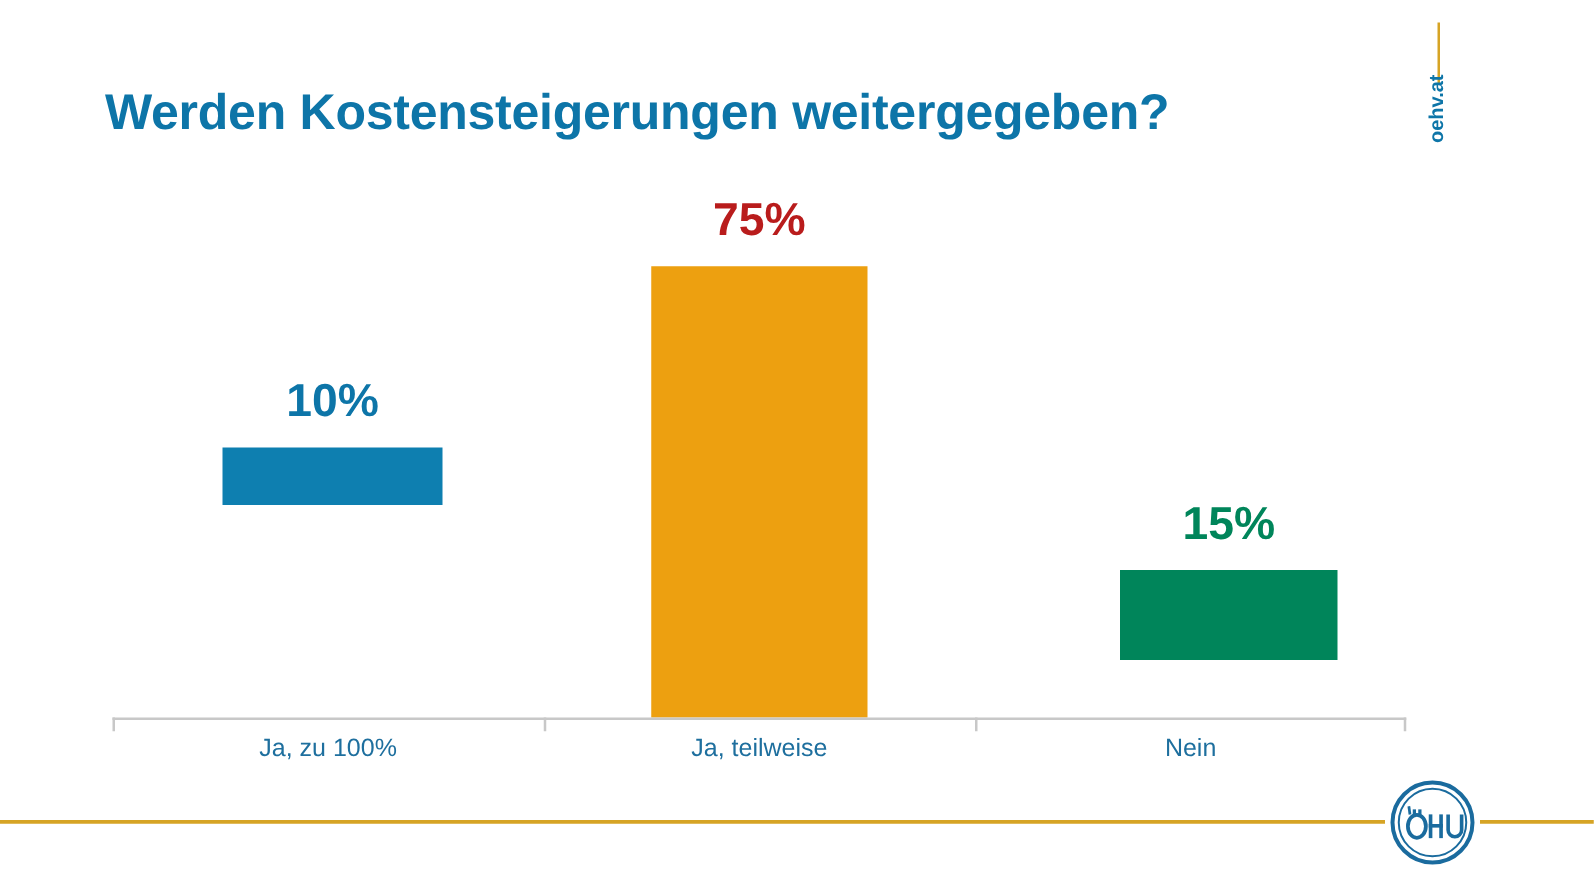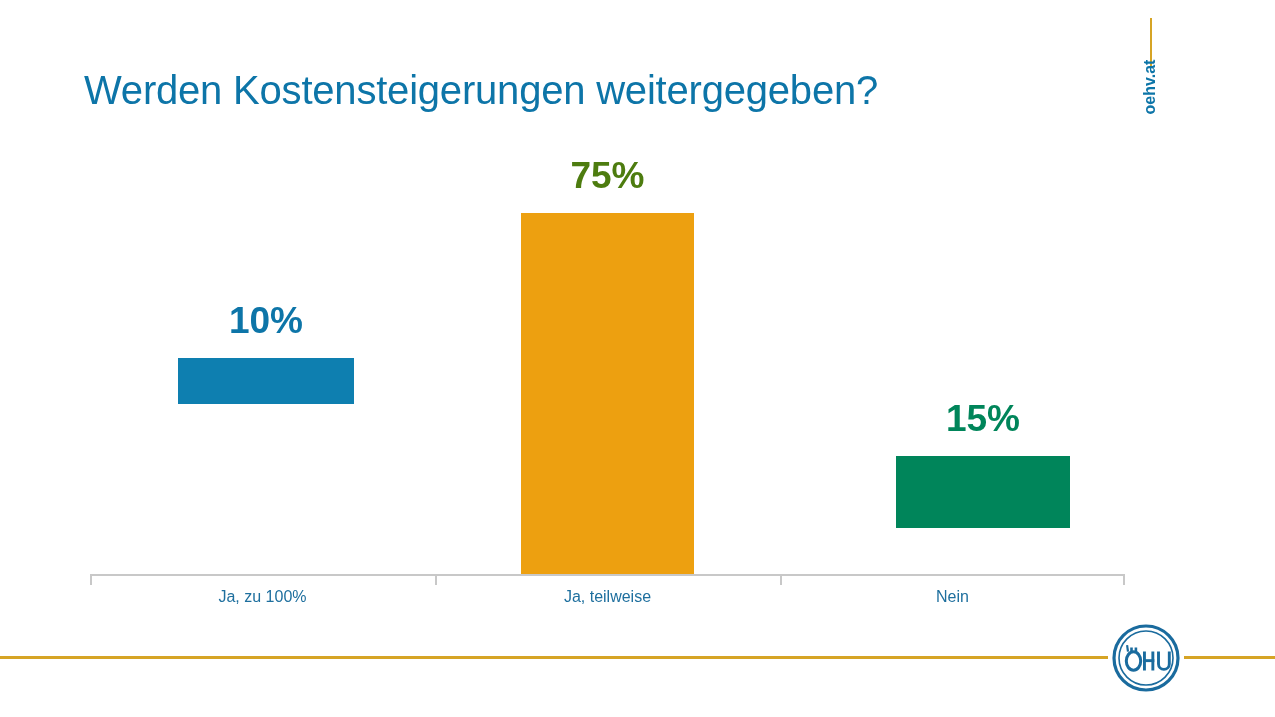--- a/index.html
+++ b/index.html
@@ -24,21 +24,21 @@
     background: #ffffff;
   }
 
   
   #slide-title {
     position: absolute;
     left: 84px;
     top: 68px;
     width: 1030px;
     font-size: 40px;
-    font-weight: normal;
+    font-weight: bold;
     color: #0d75a8;
     letter-spacing: -0.2px;
     white-space: nowrap;
   }
 
   
   #brand-mark {
     position: absolute;
     left: 1130px;
     top: 18px;
@@ -95,21 +95,21 @@
     text-align: center;
     font-size: 37px;
     font-weight: bold;
     white-space: nowrap;
   }
 
   .cat-label {
     position: absolute;
     top: 588px;
     text-align: center;
-    font-size: 16px;
+    font-size: 20px;
     color: #1e6f9e;
     white-space: nowrap;
   }
 
   
   #axis-line {
     position: absolute;
     left: 90px;
     top: 574px;
     width: 1035px;
@@ -156,21 +156,21 @@
 
   <div id="chart-area">
 
     <div class="bar-group" style="left:178px; top:0; width:176px; height:404px;">
       <div class="bar-rect" style="height:46px; background:#0e7fb0;"></div>
       <div class="bar-value" style="bottom:62px; color:#0d75a8;">10%</div>
     </div>
 
     <div class="bar-group" style="left:521px; top:0; width:173px; height:574px;">
       <div class="bar-rect" style="height:361px; background:#eda010;"></div>
-      <div class="bar-value" style="bottom:377px; color:#4d7c0f;">75%</div>
+      <div class="bar-value" style="bottom:377px; color:#b91c1c;">75%</div>
     </div>
 
     <div class="bar-group" style="left:896px; top:0; width:174px; height:528px;">
       <div class="bar-rect" style="height:72px; background:#00855a;"></div>
       <div class="bar-value" style="bottom:88px; color:#00855a;">15%</div>
     </div>
 
     <div id="axis-line"></div>
     <div class="axis-tick" style="left:90px;"></div>
     <div class="axis-tick" style="left:435px;"></div>

